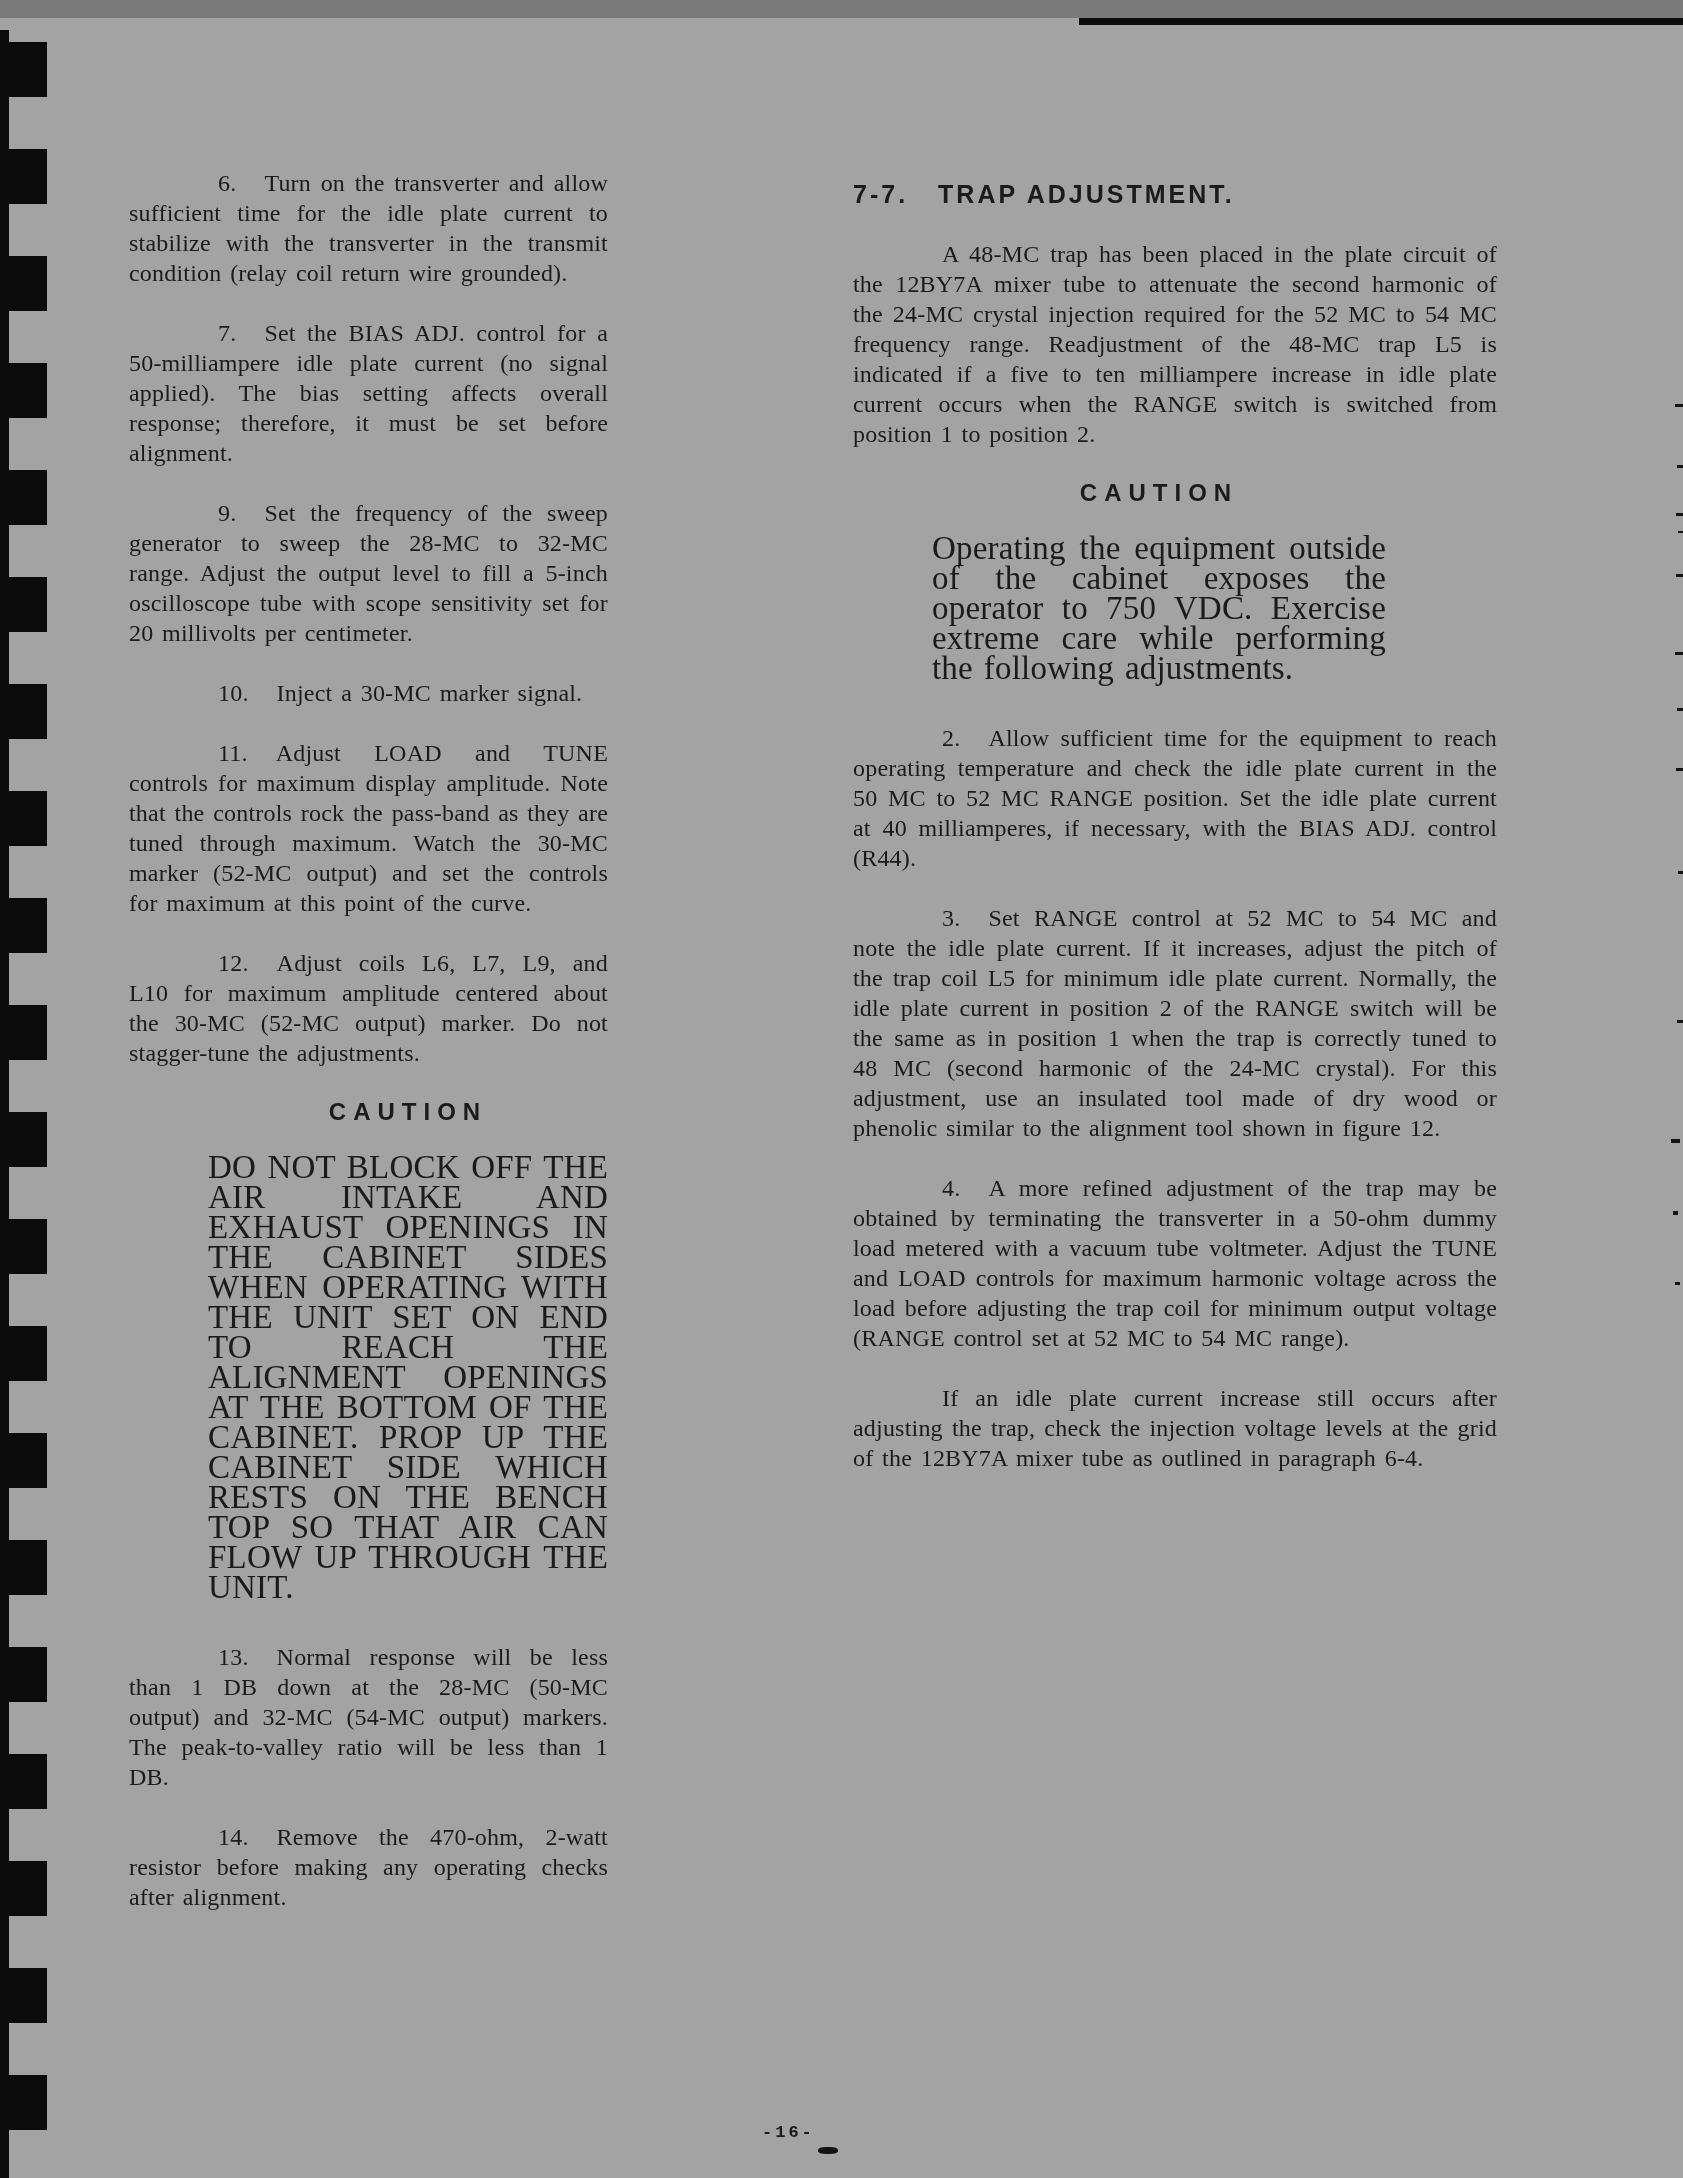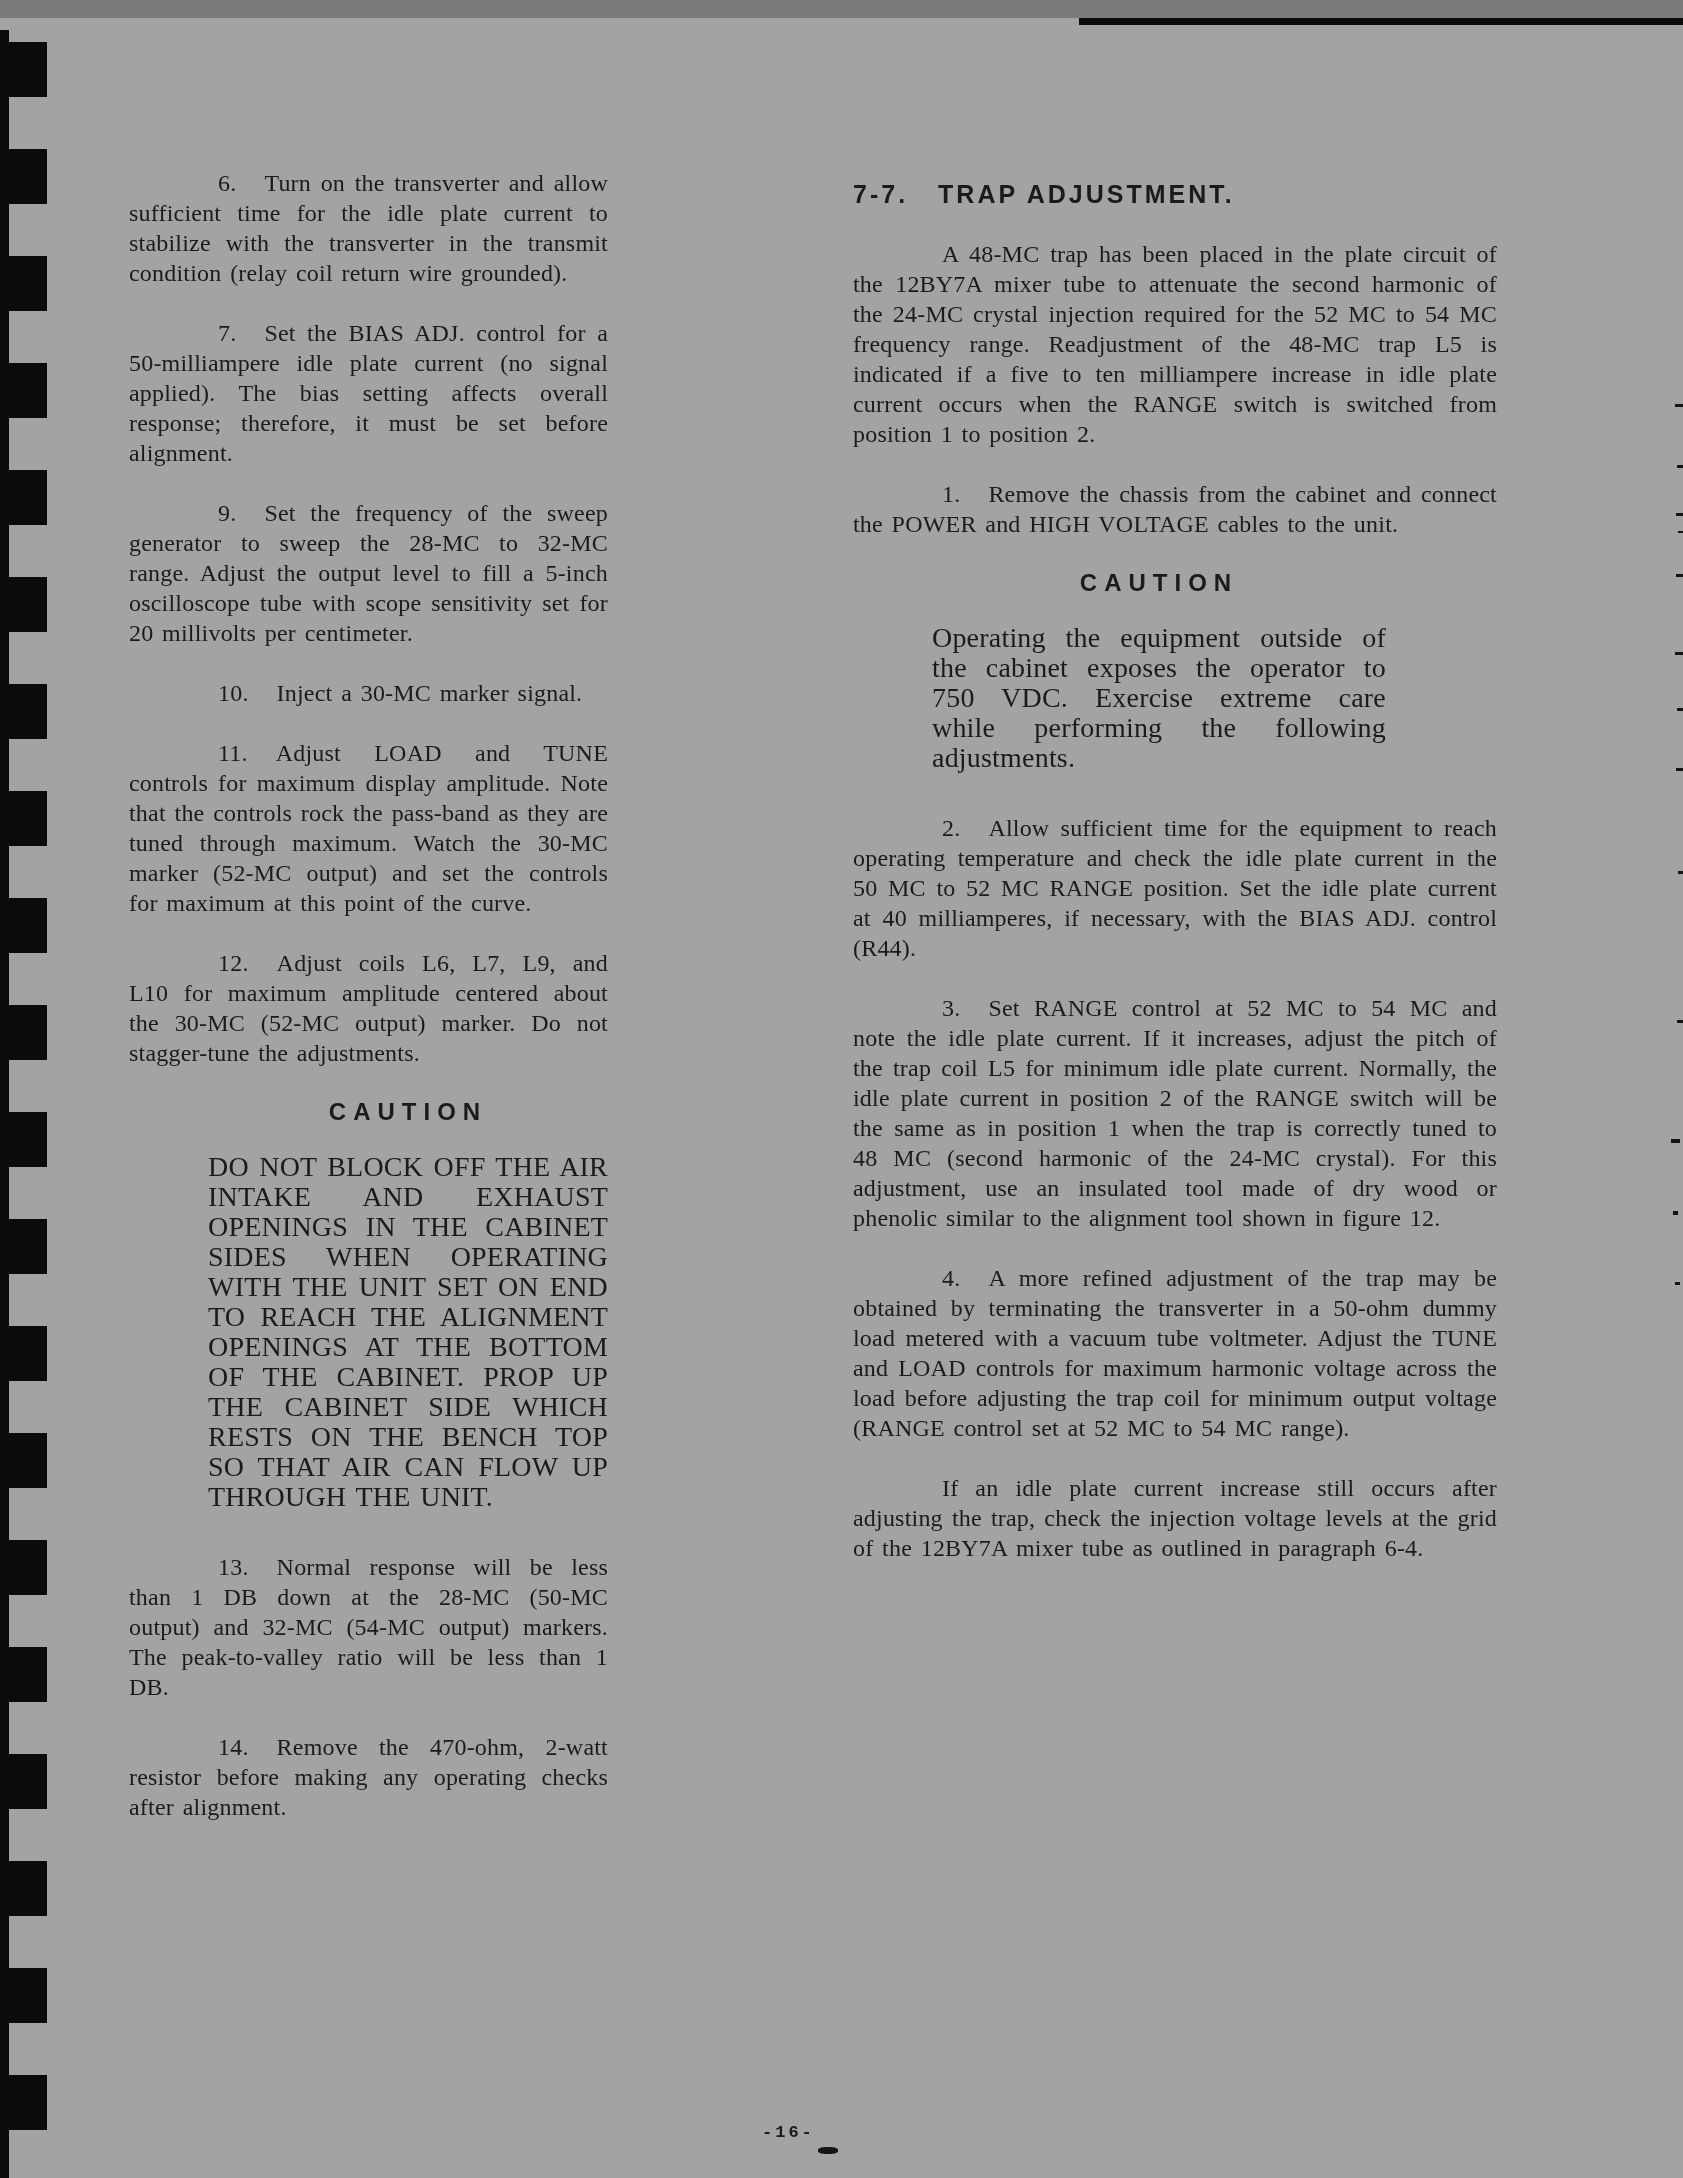--- a/index.html
+++ b/index.html
@@ -62,21 +62,21 @@
   .caution-heading {
     font-family:"Liberation Sans", sans-serif;
     font-weight:bold;
     font-size:24px;
     letter-spacing:7px;
     text-align:center;
     margin:0 0 26px 0;
   }
   .caution-body {
     margin:0;
-    font-size:28px;
+    font-size:33px;
     line-height:30px;
     letter-spacing:0.2px;
     word-spacing:2.5px;
     text-align:justify;
     text-indent:0;
   }
 
   .page-number {
     position:absolute;
     left:762px; top:2105px;
@@ -127,21 +127,20 @@
     <p class="para"><span class="pnum">14.</span><span class="ptext">Remove the 470-ohm, 2-watt resistor before making any operating checks after alignment.</span></p>
   </div>
 
   <div class="col col-right">
     <div class="section-heading">
       <span>7-7.</span><span class="sh-title">TRAP ADJUSTMENT.</span>
     </div>
 
     <p class="para"><span class="ptext">A 48-MC trap has been placed in the plate circuit of the 12BY7A mixer tube to attenuate the second harmonic of the 24-MC crystal injection required for the 52 MC to 54 MC frequency range. Readjustment of the 48-MC trap L5 is indicated if a five to ten milliampere increase in idle plate current occurs when the RANGE switch is switched from position 1 to position 2.</span></p>
 
-    <p class="para"><span class="pnum">1.</span><span class="ptext">Remove the chassis from the cabinet and connect the POWER and HIGH VOLTAGE cables to the unit.</span></p>
 
     <div class="caution caution-right">
       <div class="caution-heading">CAUTION</div>
       <p class="caution-body">Operating the equipment outside of the cabinet exposes the operator to 750 VDC. Exercise extreme care while performing the following adjustments.</p>
     </div>
 
     <p class="para"><span class="pnum">2.</span><span class="ptext">Allow sufficient time for the equipment to reach operating temperature and check the idle plate current in the 50 MC to 52 MC RANGE position. Set the idle plate current at 40 milliamperes, if necessary, with the BIAS ADJ. control (R44).</span></p>
     <p class="para"><span class="pnum">3.</span><span class="ptext">Set RANGE control at 52 MC to 54 MC and note the idle plate current. If it increases, adjust the pitch of the trap coil L5 for minimum idle plate current. Normally, the idle plate current in position 2 of the RANGE switch will be the same as in position 1 when the trap is correctly tuned to 48 MC (second harmonic of the 24-MC crystal). For this adjustment, use an insulated tool made of dry wood or phenolic similar to the alignment tool shown in figure 12.</span></p>
     <p class="para"><span class="pnum">4.</span><span class="ptext">A more refined adjustment of the trap may be obtained by terminating the transverter in a 50-ohm dummy load metered with a vacuum tube voltmeter. Adjust the TUNE and LOAD controls for maximum harmonic voltage across the load before adjusting the trap coil for minimum output voltage (RANGE control set at 52 MC to 54 MC range).</span></p>
 

